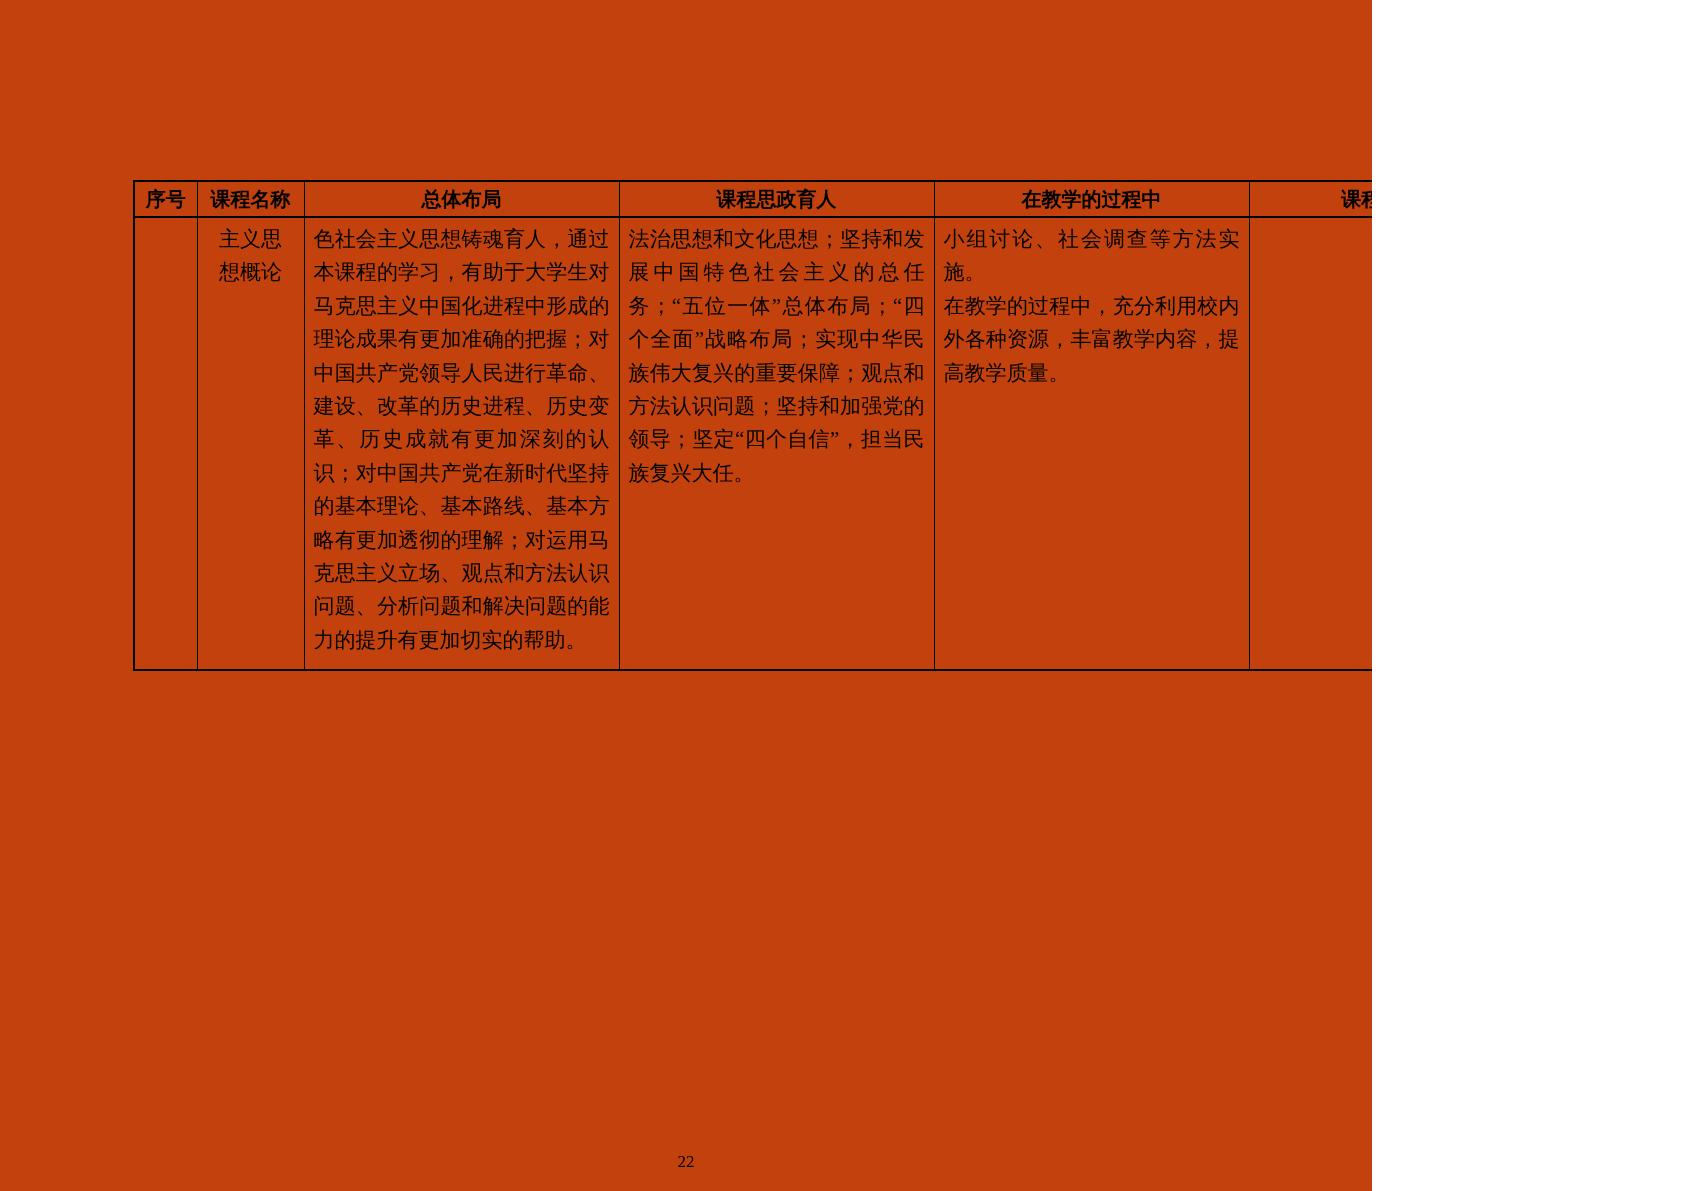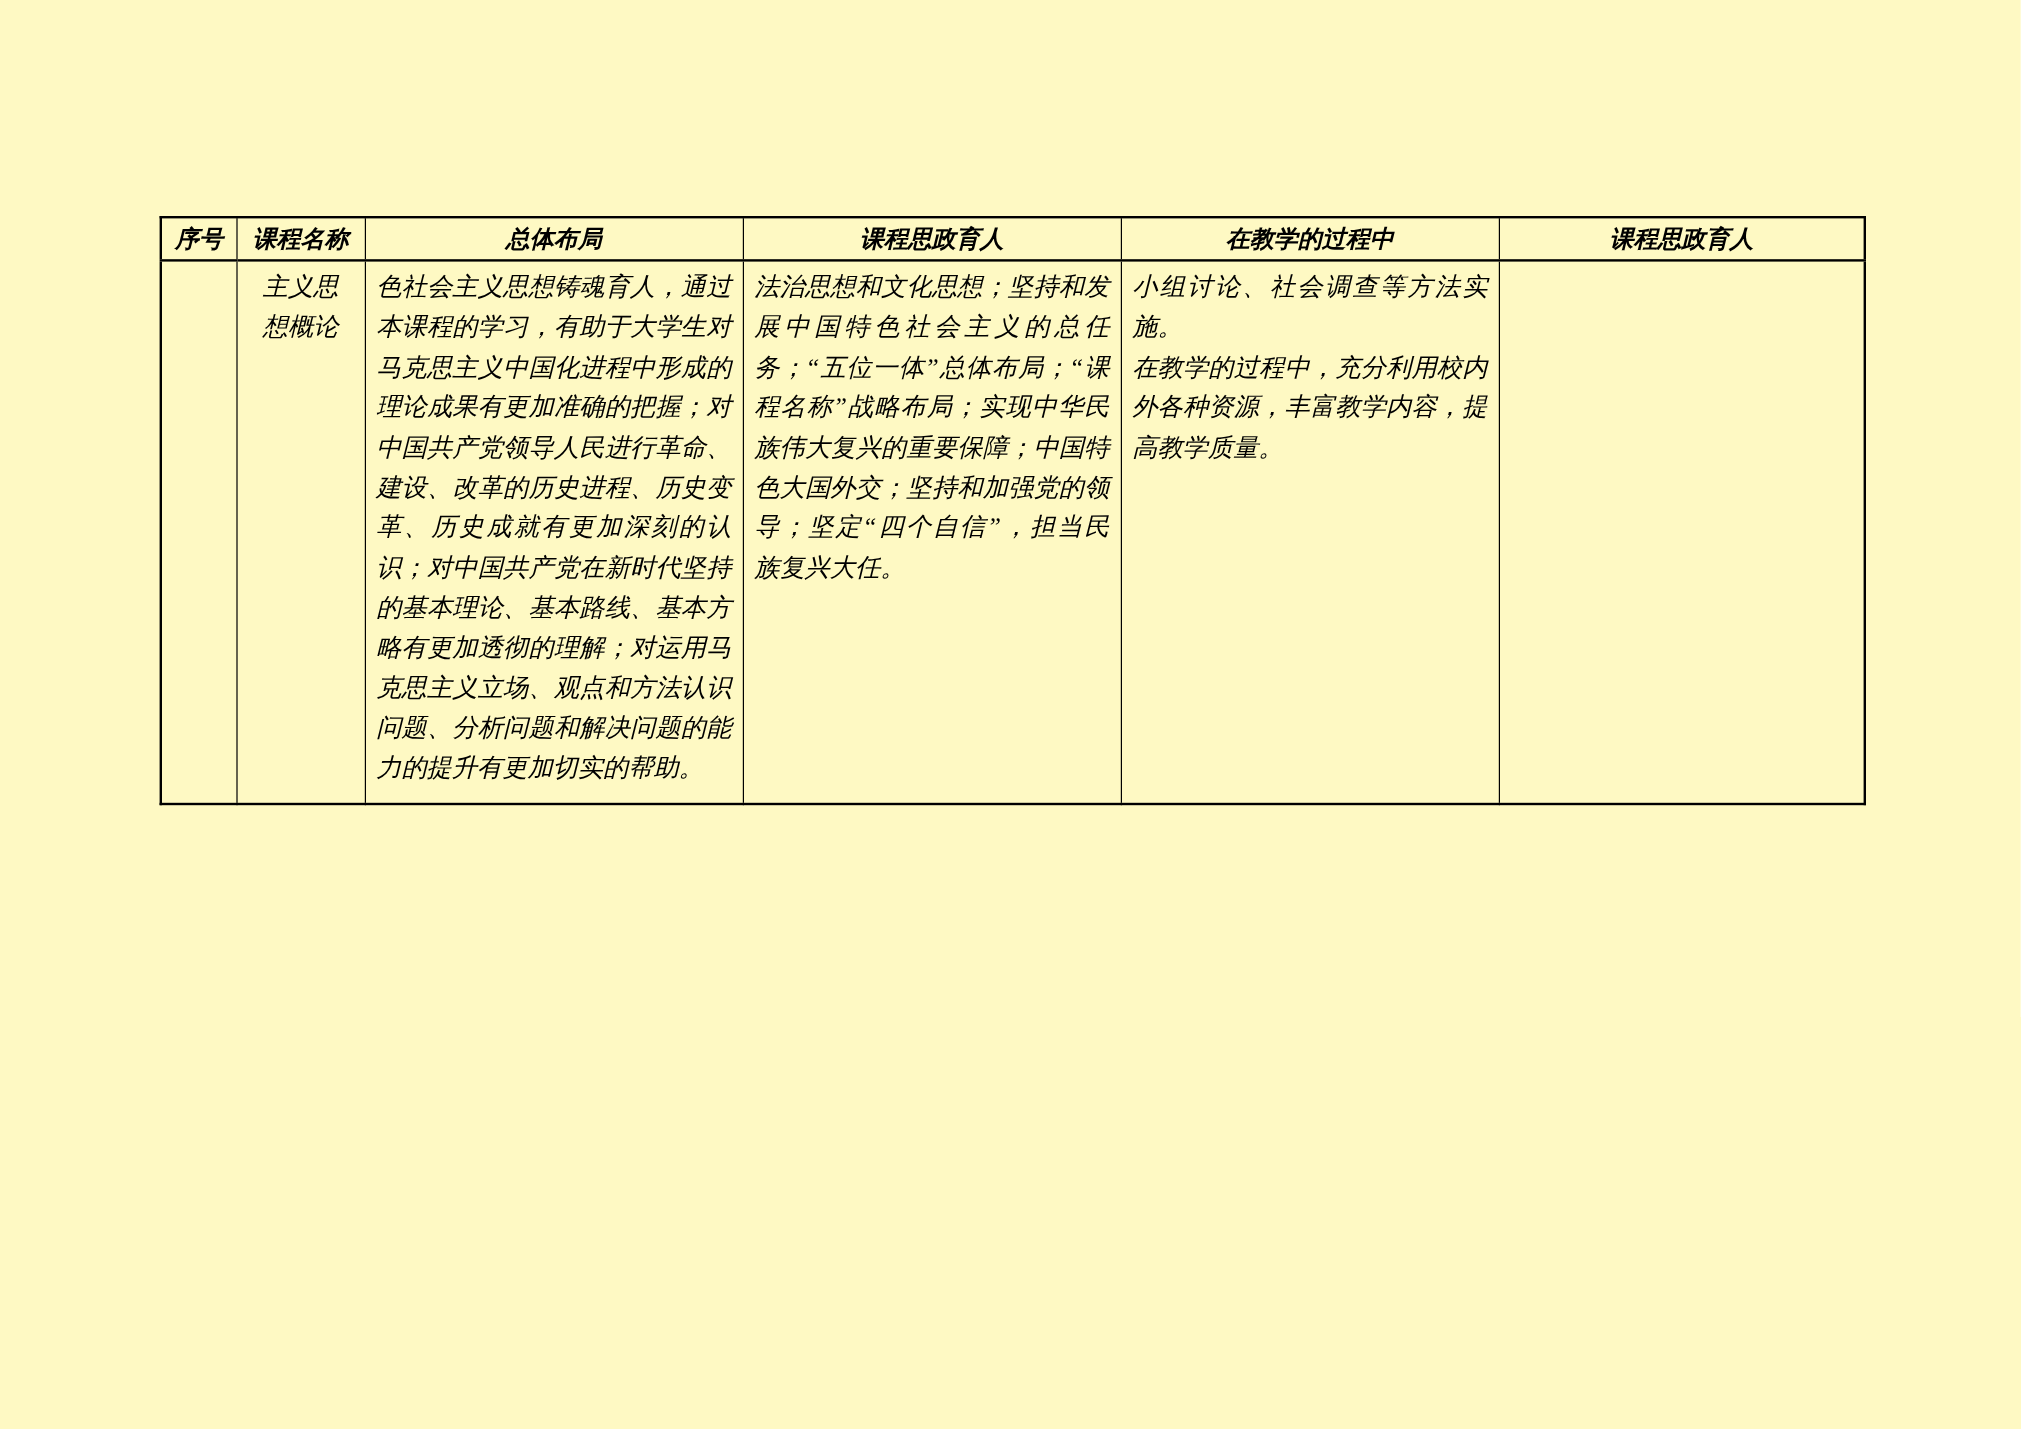--- a/index.html
+++ b/index.html
@@ -2,27 +2,26 @@
 <html><head>
 <meta charset="utf-8">
 <style>
   html, body {
     margin: 0;
     padding: 0;
     background: #ffffff;
   }
   .page {
     position: relative;
-    width: 1684px;
+    width: 1372px;
     height: 1191px;
-    background: #fef9c3;
+    background: #c2410c;
     color: #000000;
     font-family: "Liberation Serif", "DejaVu Serif", serif;
     overflow: hidden;
-    font-style: italic;
   }
   table.course-table {
     position: absolute;
     left: 133px;
     top: 180px;
     width: 1420px;
     border-collapse: collapse;
     table-layout: fixed;
     border: 2px solid #000000;
   }
@@ -91,22 +90,23 @@
         <th>在教学的过程中</th>
         <th>课程思政育人</th>
       </tr>
     </thead>
     <tbody>
       <tr>
         <td class="cell-center"></td>
         <td class="cell-center">主义思
 想概论</td>
         <td class="cell-justify">色社会主义思想铸魂育人，通过本课程的学习，有助于大学生对马克思主义中国化进程中形成的理论成果有更加准确的把握；对中国共产党领导人民进行革命、建设、改革的历史进程、历史变革、历史成就有更加深刻的认识；对中国共产党在新时代坚持的基本理论、基本路线、基本方略有更加透彻的理解；对运用马克思主义立场、观点和方法认识问题、分析问题和解决问题的能力的提升有更加切实的帮助。</td>
-        <td class="cell-justify">法治思想和文化思想；坚持和发展中国特色社会主义的总任务；“五位一体”总体布局；“课程名称”战略布局；实现中华民族伟大复兴的重要保障；中国特色大国外交；坚持和加强党的领导；坚定“四个自信”，担当民族复兴大任。</td>
+        <td class="cell-justify">法治思想和文化思想；坚持和发展中国特色社会主义的总任务；“五位一体”总体布局；“四个全面”战略布局；实现中华民族伟大复兴的重要保障；观点和方法认识问题；坚持和加强党的领导；坚定“四个自信”，担当民族复兴大任。</td>
         <td class="cell-justify">小组讨论、社会调查等方法实施。
 在教学的过程中，充分利用校内外各种资源，丰富教学内容，提高教学质量。</td>
         <td class="cell-justify"></td>
       </tr>
     </tbody>
   </table>
 
+  <div class="page-number">22</div>
 
 </div>
 
 </body></html>

